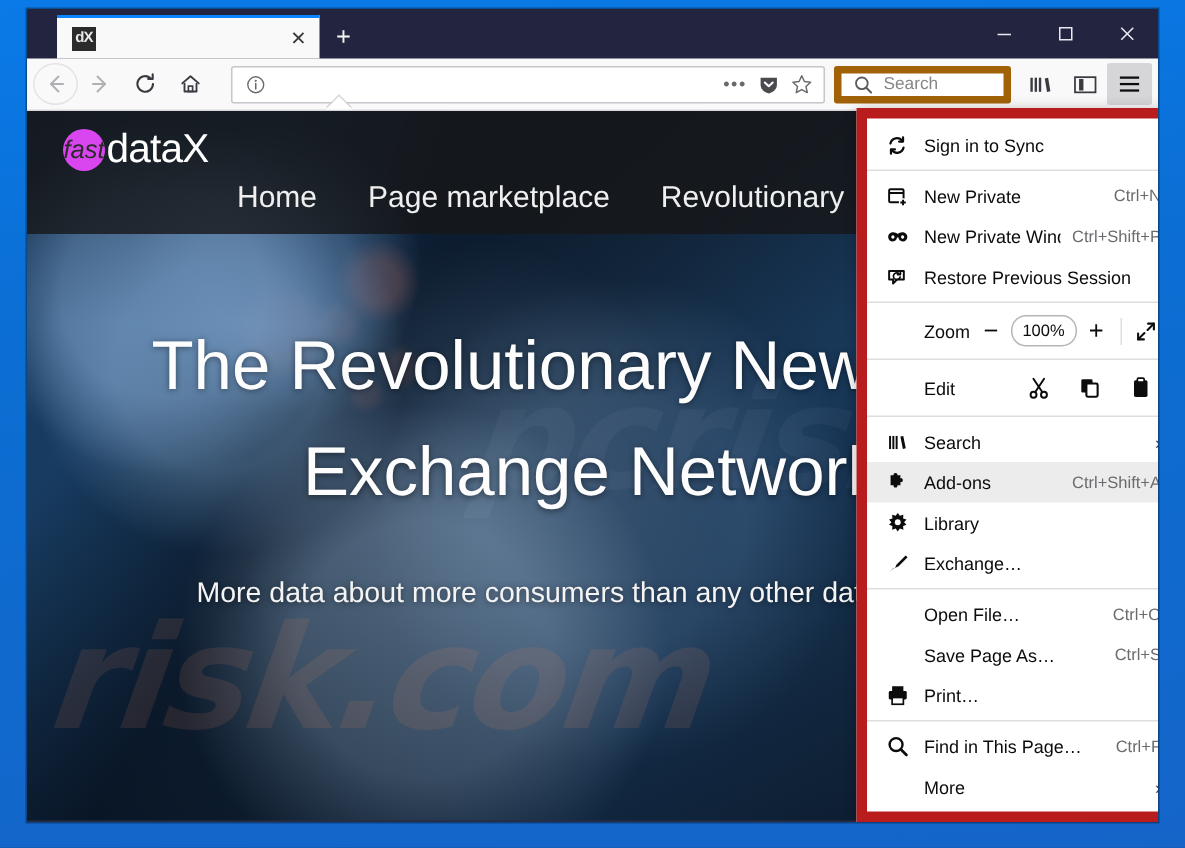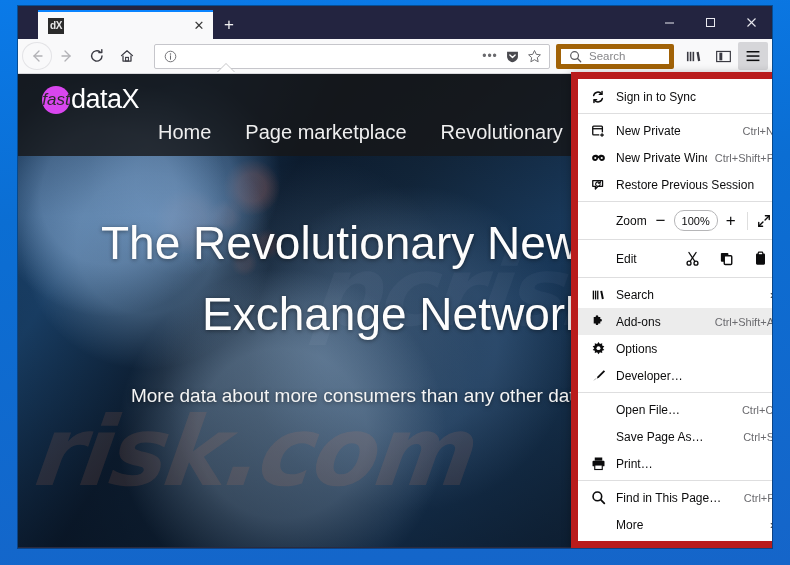--- a/index.html
+++ b/index.html
@@ -654,32 +654,32 @@
         <span class="mi-accel">Ctrl+Shift+A</span>
       </div>
 
       <div class="mi">
         <span class="mi-icon">
           <svg width="15" height="15" viewBox="0 0 16 16">
               <path d="M8 1 L9.5 3.1 L12 2.3 L11.8 4.9 L14.2 5.7 L12.5 7.6 L14.2 9.5 L11.8 10.3 L12 12.9 L9.5 12.1 L8 14.2 L6.5 12.1 L4 12.9 L4.2 10.3 L1.8 9.5 L3.5 7.6 L1.8 5.7 L4.2 4.9 L4 2.3 L6.5 3.1 Z" fill="currentColor"></path>
               <circle cx="8" cy="7.6" r="2.1" fill="#ffffff"></circle>
             </svg>
         </span>
-        <span class="mi-label">Options</span>
+        <span class="mi-label">Library</span>
         <span class="mi-accel"></span>
       </div>
 
       <div class="mi">
         <span class="mi-icon">
           <svg width="15" height="15" viewBox="0 0 16 16">
               <path d="M13.6 2.4 L7.2 8.8 L6 11.4 L8.6 10.2 L15 3.8 Z" fill="currentColor"></path>
               <path d="M5.4 11 L2.2 13.8 L5 11.8 Z" fill="currentColor"></path>
             </svg>
         </span>
-        <span class="mi-label">Developer…</span>
+        <span class="mi-label">Exchange…</span>
         <span class="mi-accel"></span>
       </div>
 
       <div class="msep"></div>
 
       <div class="mi">
         <span class="mi-icon blank"></span>
         <span class="mi-label">Open File…</span>
         <span class="mi-accel">Ctrl+O</span>
       </div>

